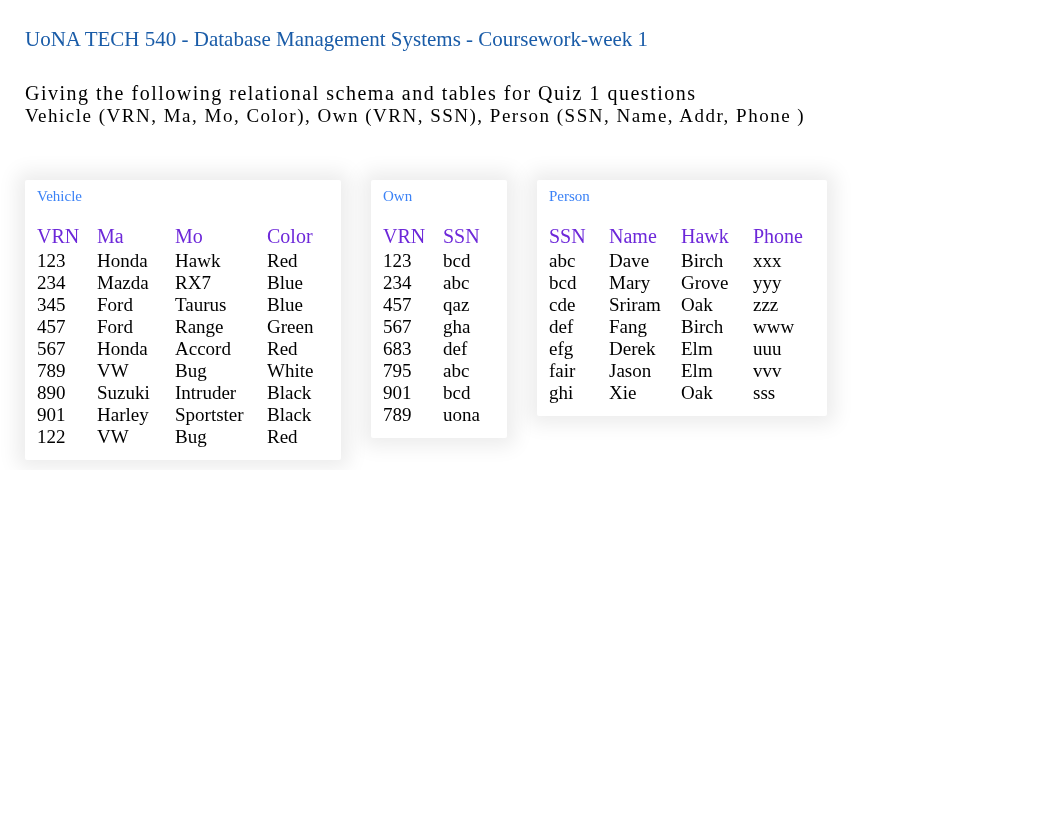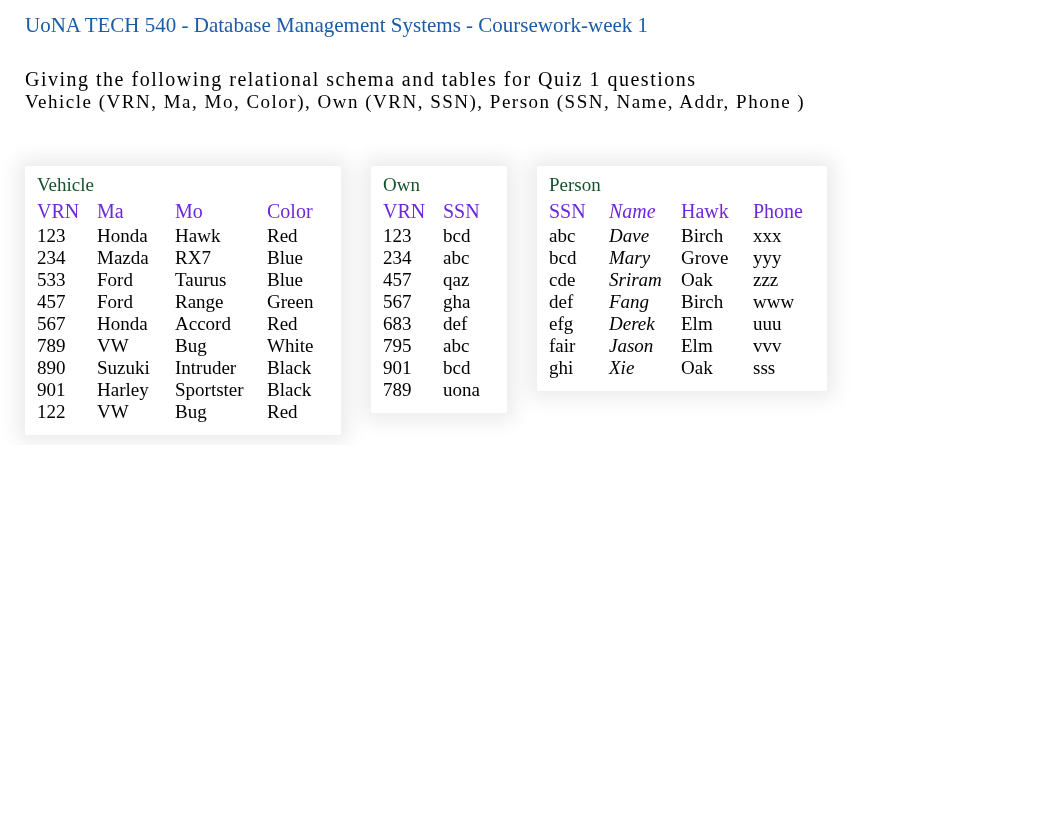--- a/index.html
+++ b/index.html
@@ -7,21 +7,21 @@
       margin: 0;
       padding: 10px 25px;
       background: white;
       width: 1062px;
       box-sizing: border-box;
     }
     .title {
       color: #1a5ca8;
       font-size: 21px;
       margin-bottom: 30px;
-      margin-top: 3px;
+      margin-top: 17px;
     }
     .instruction {
       font-size: 20px;
       letter-spacing: 1.5px;
       color: #000;
     }
     .schema {
       font-size: 19px;
       letter-spacing: 1.5px;
       margin-bottom: 53px;
@@ -32,23 +32,23 @@
       gap: 30px;
       align-items: flex-start;
     }
     .table-block {
       background: white;
       box-shadow: 0 0 20px 8px rgba(0,0,0,0.08);
       padding: 8px 12px 12px 12px;
       border-radius: 2px;
     }
     .table-name {
-      color: #14532d;
-      font-size: 19px;
-      margin-bottom: 2px;
+      color: #3b82f6;
+      font-size: 15px;
+      margin-bottom: 18px;
     }
     table {
       border-collapse: collapse;
     }
     th {
       color: #6d28d9;
       font-size: 20px;
       font-weight: normal;
       text-align: left;
       padding: 2px 12px 2px 0;
@@ -59,21 +59,21 @@
       text-align: left;
       color: #000;
     }
     .vehicle-table th:nth-child(1), .vehicle-table td:nth-child(1) { min-width: 48px; }
     .vehicle-table th:nth-child(2), .vehicle-table td:nth-child(2) { min-width: 66px; }
     .vehicle-table th:nth-child(3), .vehicle-table td:nth-child(3) { min-width: 80px; }
     .vehicle-table th:nth-child(4), .vehicle-table td:nth-child(4) { min-width: 50px; }
     .own-table th:nth-child(1), .own-table td:nth-child(1) { min-width: 48px; }
     .own-table th:nth-child(2), .own-table td:nth-child(2) { min-width: 40px; }
     .person-table th:nth-child(1), .person-table td:nth-child(1) { min-width: 48px; }
-    .person-table th:nth-child(2), .person-table td:nth-child(2) { min-width: 60px; font-style: italic; }
+    .person-table th:nth-child(2), .person-table td:nth-child(2) { min-width: 60px; }
     .person-table th:nth-child(3), .person-table td:nth-child(3) { min-width: 60px; }
     .person-table th:nth-child(4), .person-table td:nth-child(4) { min-width: 40px; }
   </style>
 </head>
 <body>
 
 <div class="title">UoNA TECH 540 - Database Management Systems - Coursework-week 1</div>
 
 <div class="instruction">Giving the following relational schema and tables for Quiz 1 questions</div>
 
@@ -99,21 +99,21 @@
             <td>Hawk</td>
             <td>Red</td>
           </tr>
           <tr>
             <td>234</td>
             <td>Mazda</td>
             <td>RX7</td>
             <td>Blue</td>
           </tr>
           <tr>
-            <td>533</td>
+            <td>345</td>
             <td>Ford</td>
             <td>Taurus</td>
             <td>Blue</td>
           </tr>
           <tr>
             <td>457</td>
             <td>Ford</td>
             <td>Range</td>
             <td>Green</td>
           </tr>

